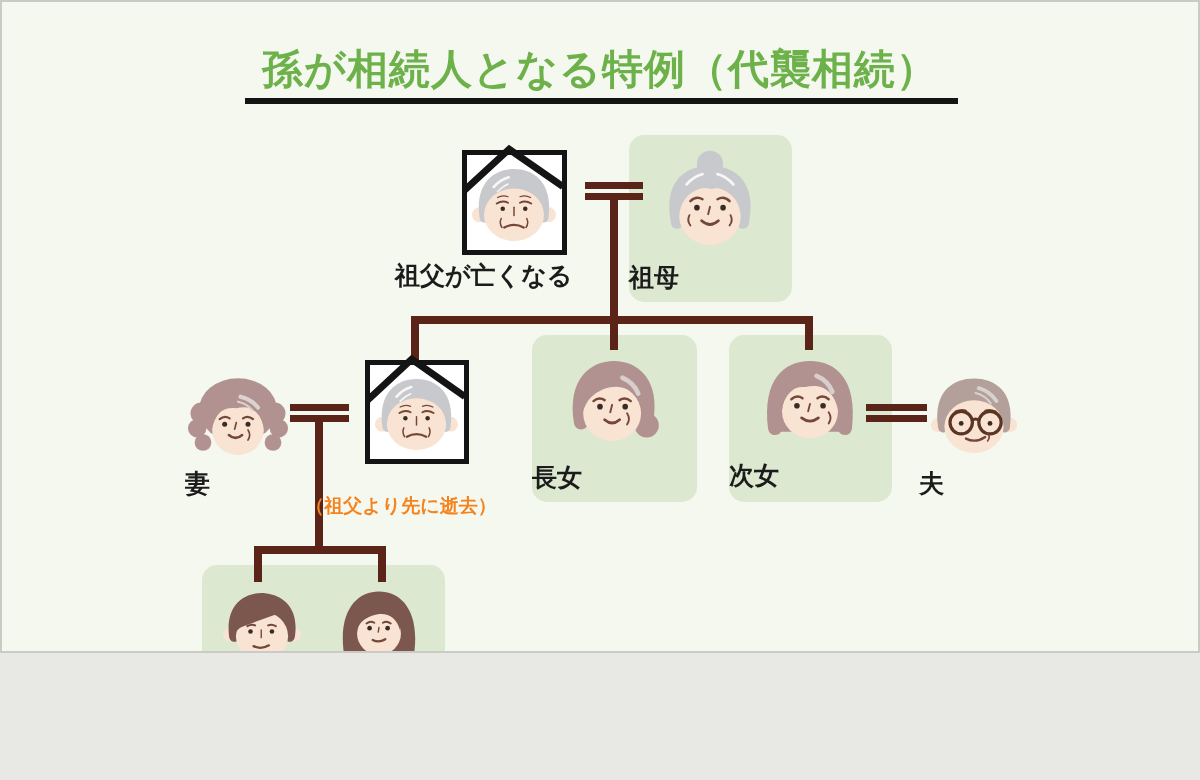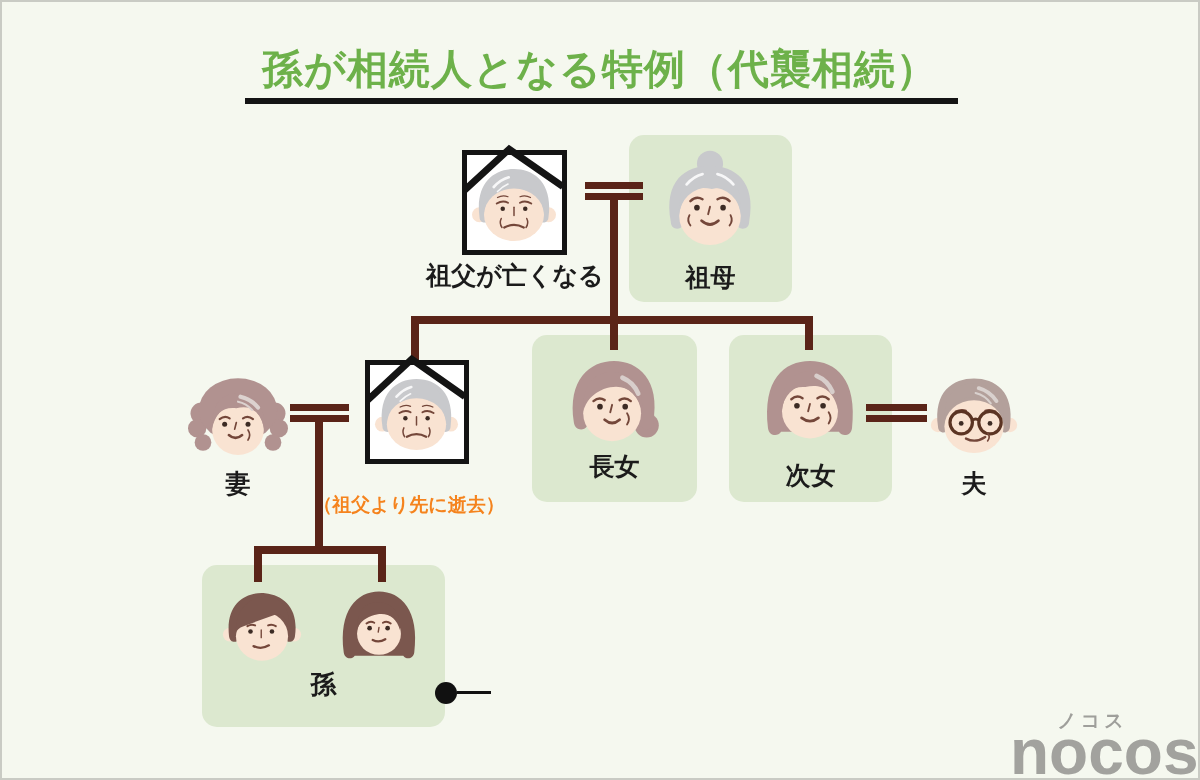--- a/index.html
+++ b/index.html
@@ -1,35 +1,35 @@
 <!DOCTYPE html>
 <html><head>
 <meta charset="utf-8">
 <style>
   html,body{margin:0;padding:0;background:#e8e8e4;}
   *{box-sizing:border-box;}
   #canvas{
-    position:relative;width:1200px;height:780px;margin:0 auto;
+    position:relative;width:1200px;height:653px;margin:0 auto;
     background:#F5F8EF;border:2px solid #C9CBC4;overflow:hidden;
     font-family:"Liberation Sans",sans-serif;
   }
   .abs{position:absolute;}
   
   .title{left:0;right:0;top:40px;text-align:center;font-size:41px;font-weight:800;
          color:#6DB14A;letter-spacing:1px;}
   .title-underline{left:243px;top:96px;width:713px;height:6px;background:#141414;}
   
   .gbox{background:#DCE8CF;border-radius:15px;}
   
   .line{background:#5A2418;}
   
   .frame{background:#ffffff;border:5px solid #141414;overflow:visible;}
   .ribbon{position:absolute;left:-3px;top:-10px;width:104%;height:54px;overflow:visible;}
   
-  .glabel{font-size:25px;font-weight:800;color:#1B1B1B;text-align:center;line-height:1.1;}
+  .glabel{font-size:25px;font-weight:800;color:#1B1B1B;text-align:left;line-height:1.1;}
   .sublabel{font-size:19px;font-weight:800;color:#F5831D;text-align:center;line-height:1.1;}
   .note{font-size:28px;font-weight:800;color:#F5831D;line-height:37px;text-align:left;}
   .dot{width:22px;height:22px;border-radius:50%;background:#111;}
   .dotline{width:34px;height:3px;background:#111;}
   
   .logo-kana{font-size:19px;letter-spacing:4px;color:#9F9F9B;text-align:center;font-weight:700;}
   .logo-name{font-size:64px;font-weight:800;color:#A2A29E;text-align:right;letter-spacing:0px;line-height:1;}
   .face{position:absolute;overflow:visible;}
 </style>
 </head>
@@ -211,26 +211,26 @@
   <div class="abs glabel" style="left:183px;top:468px;width:106px;">妻</div>
 
   <div class="abs frame" style="left:363px;top:358px;width:104px;height:104px;">
     <svg class="ribbon" viewBox="0 0 105 52" preserveAspectRatio="none">
       <path d="M0,44 L48,4 L105,40" fill="none" stroke="#141414" stroke-width="7"></path>
     </svg>
     <svg class="face" style="left:2px;top:5px;width:89px;height:89px;" viewBox="0 0 120 120">
         <use href="#f-elderman"></use>
       </svg>
   </div>
-  <div class="abs sublabel" style="left:295px;top:494px;width:224px;font-family:Liberation Mono, monospace;">（祖父より先に逝去）</div>
+  <div class="abs sublabel" style="left:287px;top:494px;width:224px;">（祖父より先に逝去）</div>
 
   <svg class="face" style="left:556px;top:344px;width:112px;height:112px;" viewBox="0 0 120 120">
       <use href="#f-daughter1"></use>
     </svg>
-  <div class="abs glabel" style="left:530px;top:451px;width:165px;">長女</div>
+  <div class="abs glabel" style="left:530px;top:462px;width:165px;">長女</div>
 
   <svg class="face" style="left:752px;top:344px;width:112px;height:112px;" viewBox="0 0 120 120">
       <use href="#f-daughter2"></use>
     </svg>
   <div class="abs glabel" style="left:727px;top:460px;width:163px;">次女</div>
 
   <svg class="face" style="left:924px;top:367px;width:96px;height:96px;" viewBox="0 0 120 120">
       <use href="#f-husband"></use>
     </svg>
   <div class="abs glabel" style="left:917px;top:468px;width:110px;">夫</div>

